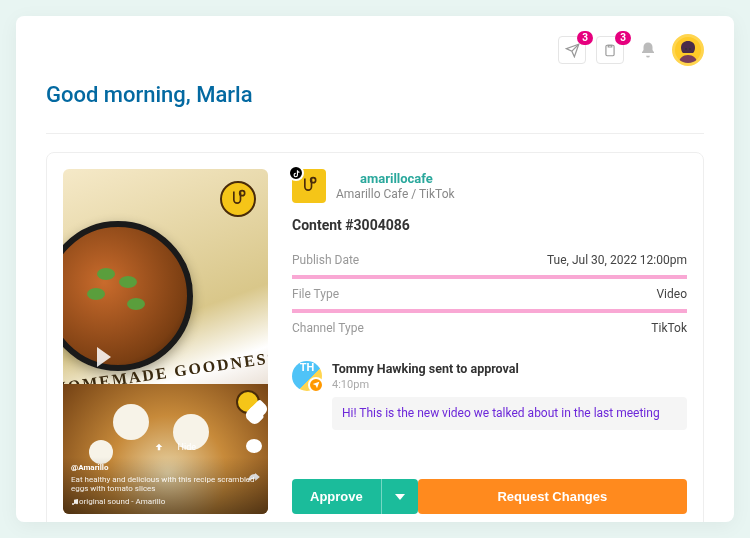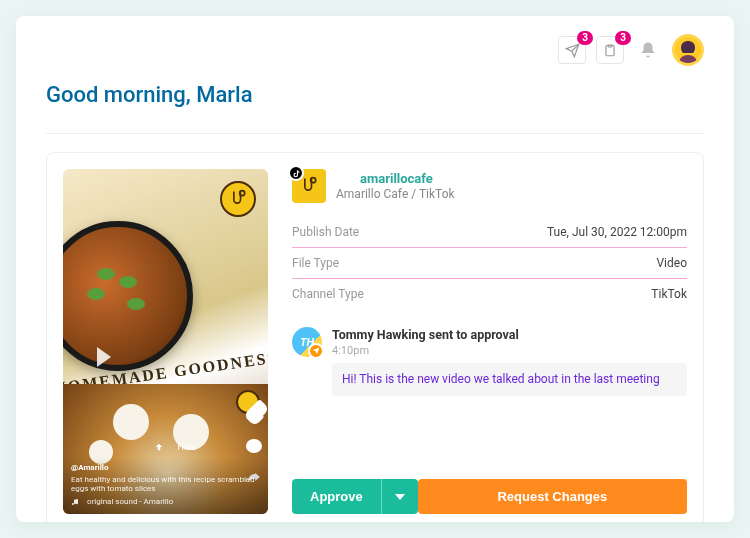--- a/index.html
+++ b/index.html
@@ -159,21 +159,21 @@
   .tiktok-overlay {
     position:absolute;
     bottom:0;left:0;right:0;
     padding:6px 8px 8px 8px;
     color:#fff;
     font-size:8px;
     background: linear-gradient(to top, rgba(0,0,0,.45), transparent);
   }
   .tk-handle{font-weight:700;margin-bottom:3px;}
   .tk-caption{opacity:.9;margin-bottom:3px;line-height:1.2;}
-  .tk-sound{display:flex;align-items:center;gap:8px;opacity:.9;}
+  .tk-sound{display:flex;align-items:center;gap:0;opacity:.9;}
   .tk-actions{
     position:absolute; right:6px; bottom:26px;
     display:flex; flex-direction:column; gap:16px; align-items:center;
     color:#fff;
   }
   .tk-small-badge{
     position:absolute; right:8px; bottom:100px;
     width:24px;height:24px;border-radius:50%;
     background:#f5c518;border:2px solid #4a2c0a;
   }
@@ -202,33 +202,33 @@
     display:flex;align-items:center;justify-content:center;
   }
   .tt-dot svg{width:9px;height:9px;}
   .channel-name { font-size: 13px; font-weight: 700; color: #2aa89c; line-height:1.2;margin-left:24px;}
   .channel-sub { font-size: 12px; color: #888; }
 
   .content-heading { font-size: 14px; font-weight: 700; color: #333; margin-bottom: 12px; }
   .meta-row {
     display:flex; justify-content:space-between; align-items:center;
     font-size: 12px; padding: 8px 0;
-    border-bottom: 1px solid #f9a8d4;
+    border-bottom: 4px solid #f9a8d4;
   }
   .meta-row:last-of-type{border-bottom:none;}
   .meta-label{color:#999;}
   .meta-value{color:#444;}
 
   .activity { display:flex; gap:10px; margin-top:18px; }
   .th-avatar{
     width:30px;height:30px;border-radius:50%;
     background: linear-gradient(135deg,#4fc3f7 60%,#ffd54f 60%);
     color:#fff;font-size:11px;font-weight:700;
-    display:flex;align-items:center;justify-content:center;
-    position:relative;flex-shrink:0;font-style:italic;
+    display:flex;justify-content:center;
+    position:relative;flex-shrink:0;
   }
   .th-send{
     position:absolute;bottom:-2px;right:-2px;
     width:16px;height:16px;border-radius:50%;
     background:#ff9800;border:2px solid #fff;
     display:flex;align-items:center;justify-content:center;
   }
   .activity-body{flex:1;}
   .activity-title{font-size:12.5px;font-weight:700;color:#333;}
   .activity-time{font-size:11px;color:#aaa;margin-top:2px;margin-bottom:6px;}
@@ -344,20 +344,21 @@
               <path d="M7 3v10a4 4 0 0 0 8 0V4"></path>
               <circle cx="17" cy="5" r="3"></circle>
             </svg>
         </div>
         <div>
           <div class="channel-name">amarillocafe</div>
           <div class="channel-sub">Amarillo Cafe / TikTok</div>
         </div>
       </div>
 
+      <div class="content-heading">Content #3004086</div>
 
       <div id="meta-rows">
           <div class="meta-row">
             <span class="meta-label">Publish Date</span>
             <span class="meta-value">Tue, Jul 30, 2022 12:00pm</span>
           </div>
           <div class="meta-row">
             <span class="meta-label">File Type</span>
             <span class="meta-value">Video</span>
           </div>

